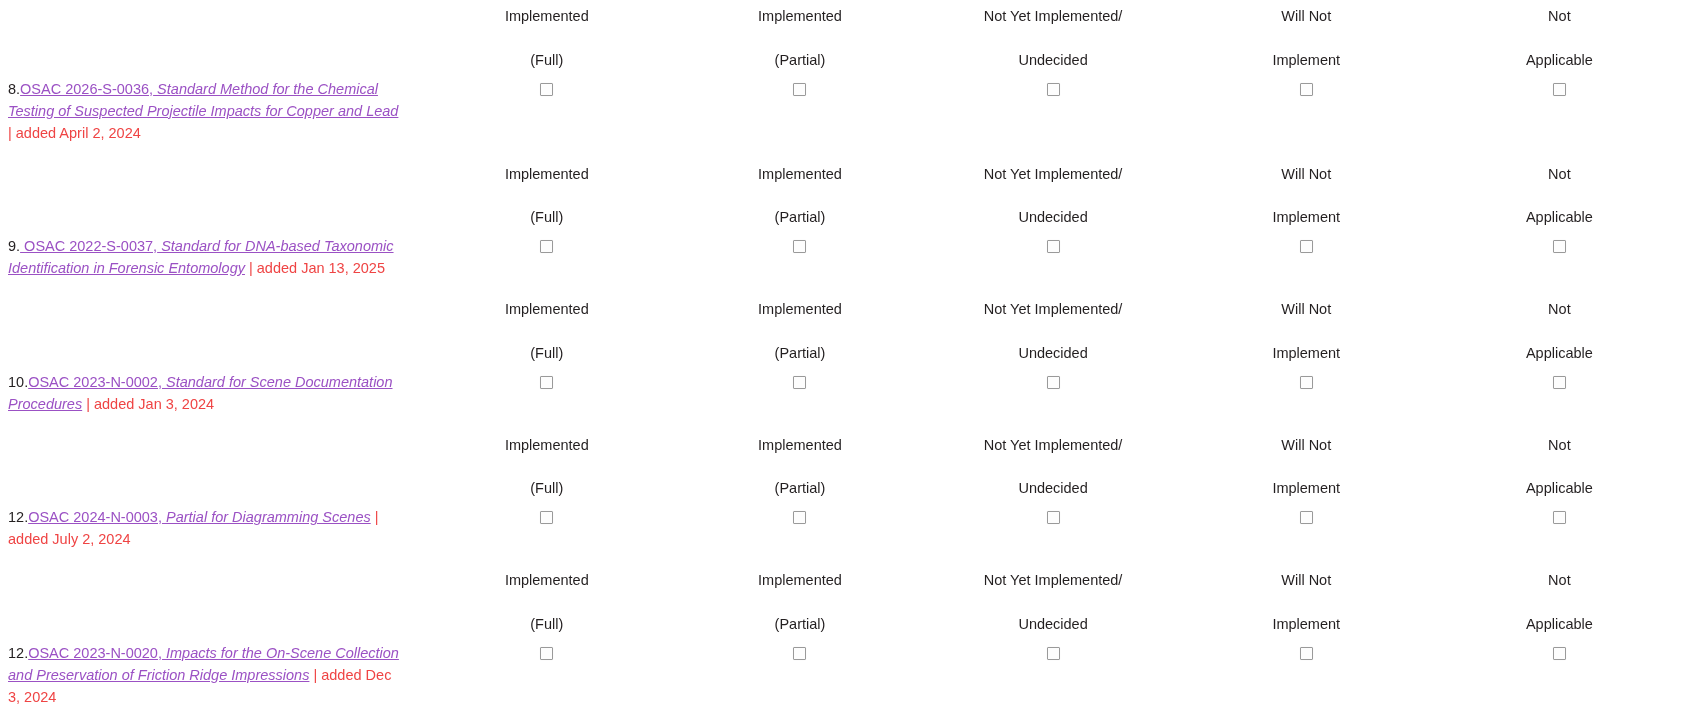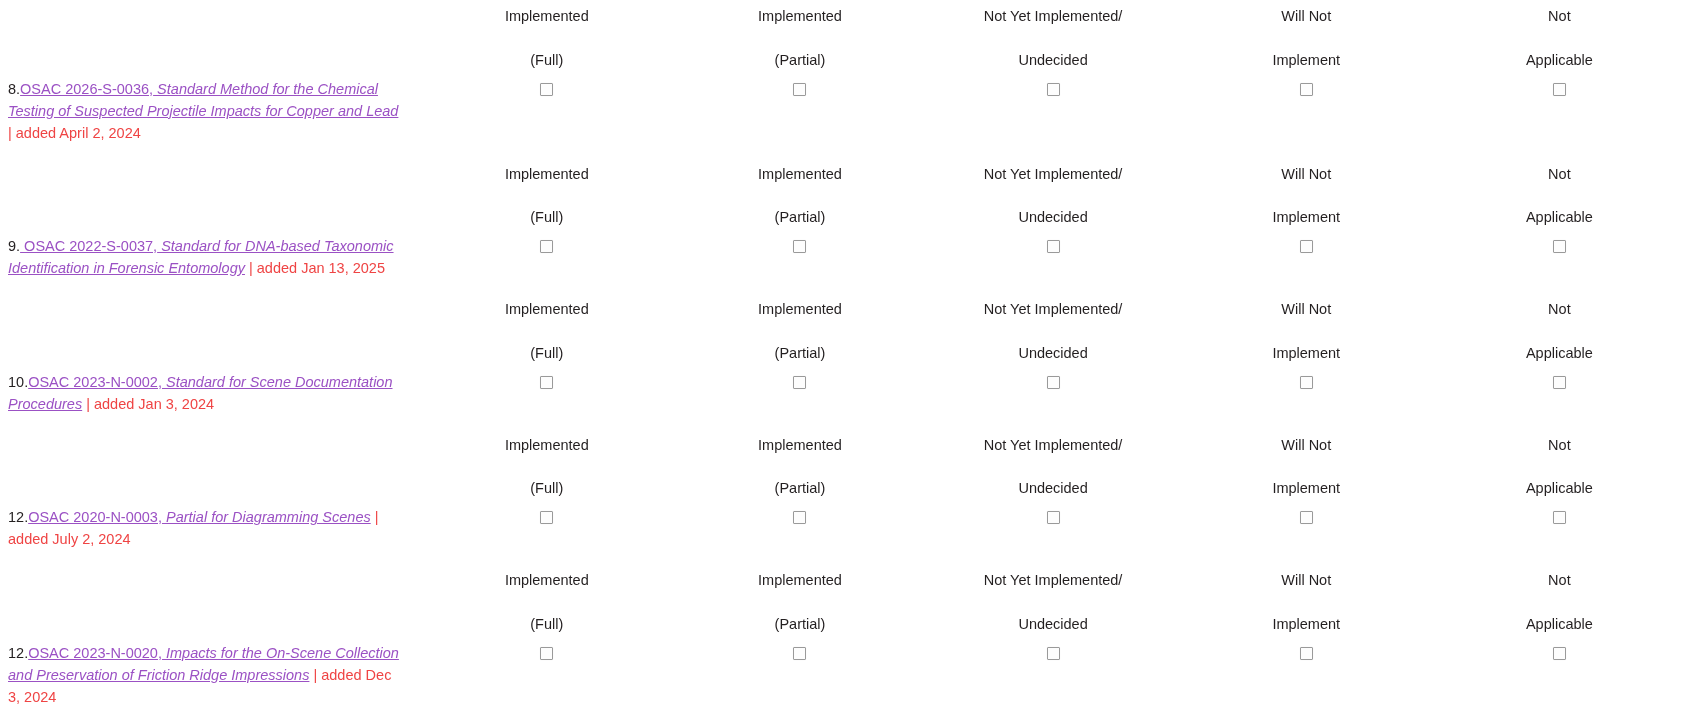--- a/index.html
+++ b/index.html
@@ -155,21 +155,21 @@
         </tr>
         <tr>
           <td></td>
           <td class="hdr-cell"><span>Implemented</span><span class="l2">(Full)</span></td>
           <td class="hdr-cell"><span>Implemented</span><span class="l2">(Partial)</span></td>
           <td class="hdr-cell"><span>Not Yet Implemented/</span><span class="l2">Undecided</span></td>
           <td class="hdr-cell"><span>Will Not</span><span class="l2">Implement</span></td>
           <td class="hdr-cell"><span>Not</span><span class="l2">Applicable</span></td>
         </tr>
         <tr>
-          <td class="label-cell"><span class="qnum">12.</span><a class="std-link"><span class="code">OSAC 2020-N-0003,</span><span> Partial for Diagramming Scenes</span></a><span class="tail"> | added July 2, 2024</span></td>
+          <td class="label-cell"><span class="qnum">12.</span><a class="std-link"><span class="code">OSAC 2024-N-0003,</span><span> Partial for Diagramming Scenes</span></a><span class="tail"> | added July 2, 2024</span></td>
           <td class="opt-cell"><input type="checkbox" class="cb" style=""></td>
           <td class="opt-cell"><input type="checkbox" class="cb" style=""></td>
           <td class="opt-cell"><input type="checkbox" class="cb" style=""></td>
           <td class="opt-cell"><input type="checkbox" class="cb" style=""></td>
           <td class="opt-cell"><input type="checkbox" class="cb" style=""></td>
         </tr>
         <tr class="spacer-row">
           <td colspan="6"></td>
         </tr>
         <tr>

